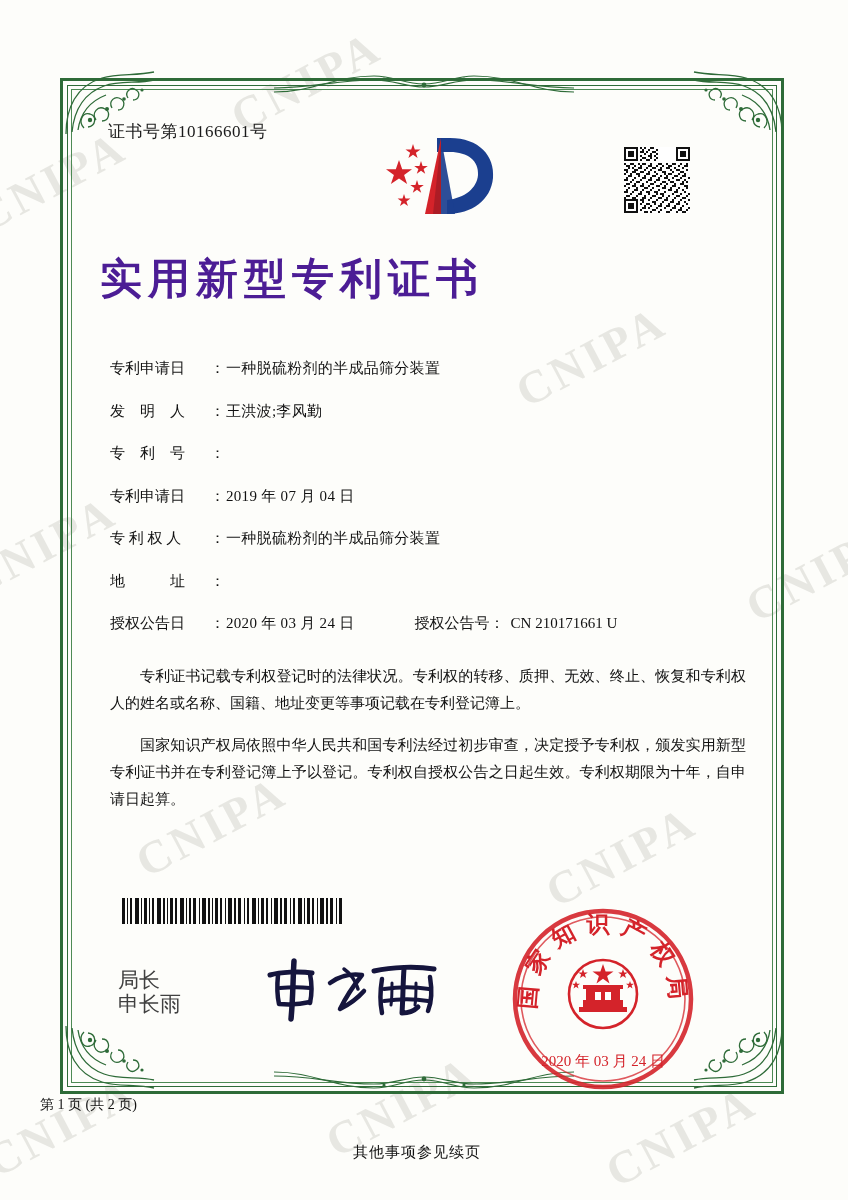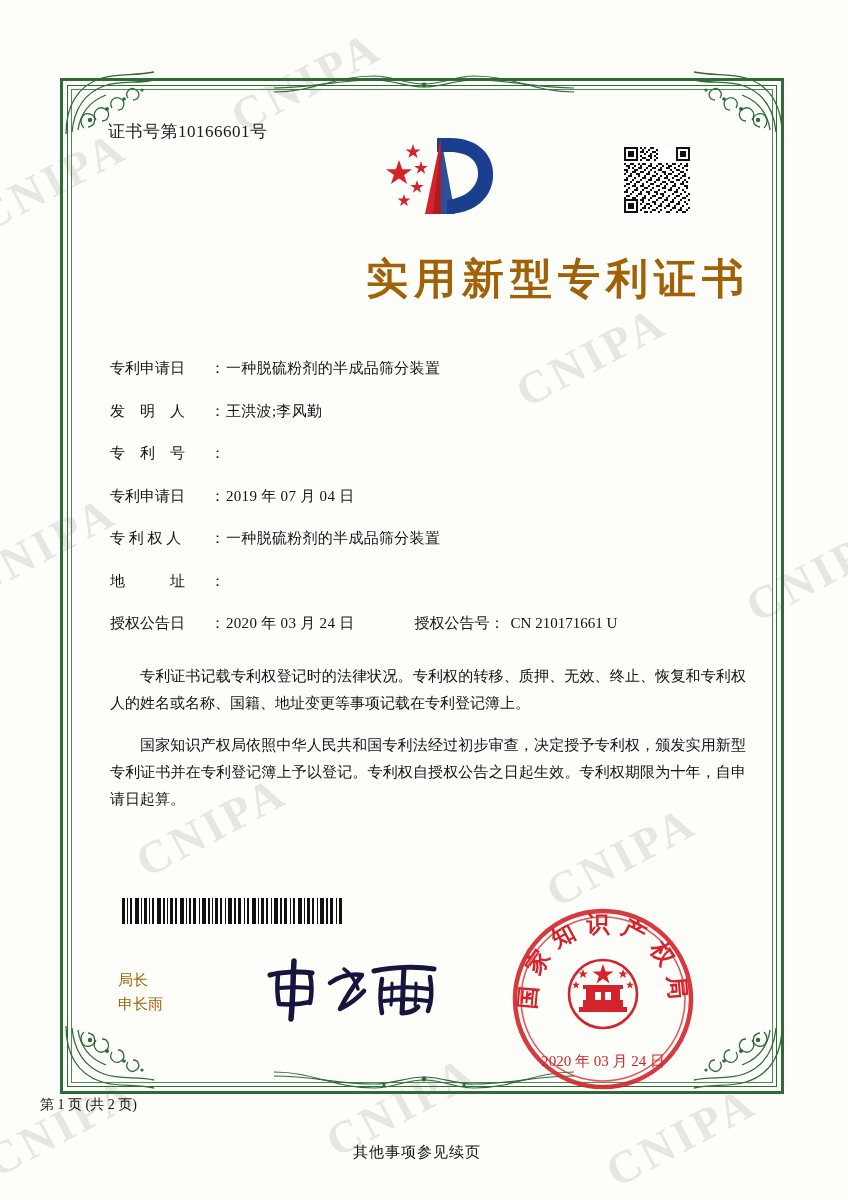--- a/index.html
+++ b/index.html
@@ -115,25 +115,25 @@
 
   
   .emblem {
     position: absolute;
     left: 255px; top: 10px;
     width: 160px; height: 95px;
   }
 
   .main-title {
     margin-top: 108px;
-    text-align: right;
+    text-align: left;
     font-size: 42px;
     font-weight: bold;
     letter-spacing: 6px;
-    color: #a16207;
+    color: #4c1d95;
     font-family: Liberation Serif, serif;
   }
 
   .fields {
     margin-top: 52px;
     padding-left: 10px;
   }
   .field-row {
     display: flex;
     align-items: baseline;
@@ -186,23 +186,23 @@
     position: absolute;
     top: 0;
     height: 26px;
     background: #111;
   }
 
   
   .sig-block {
     position: absolute;
     left: 118px; top: 968px;
-    font-size: 15px;
+    font-size: 21px;
     line-height: 24px;
-    color: #a16207;
+    color: #404040;
   }
   .sig-handwriting {
     position: absolute;
     left: 258px; top: 955px;
     width: 200px; height: 70px;
     color: #15153d;
   }
   .sig-handwriting svg { display:block; width:100%; height:100%; }
 
   

